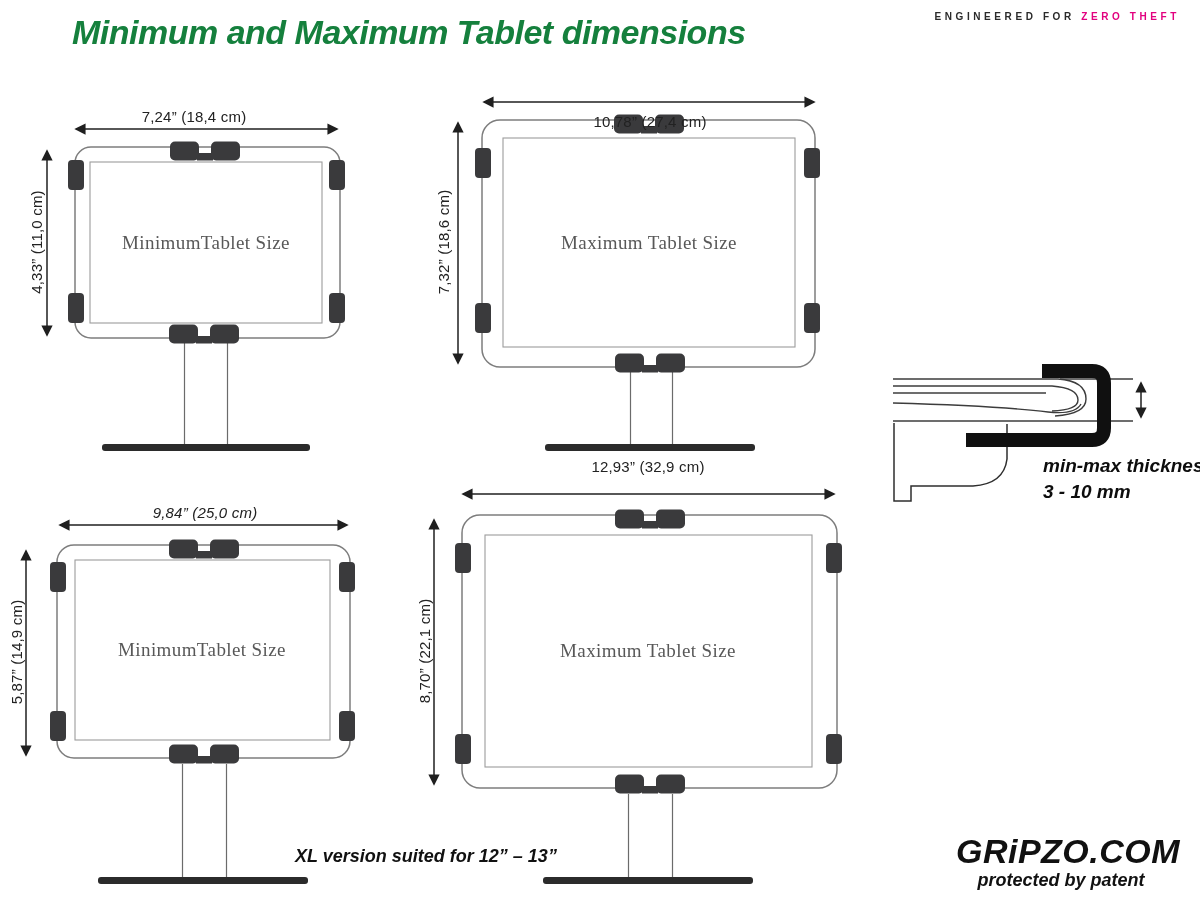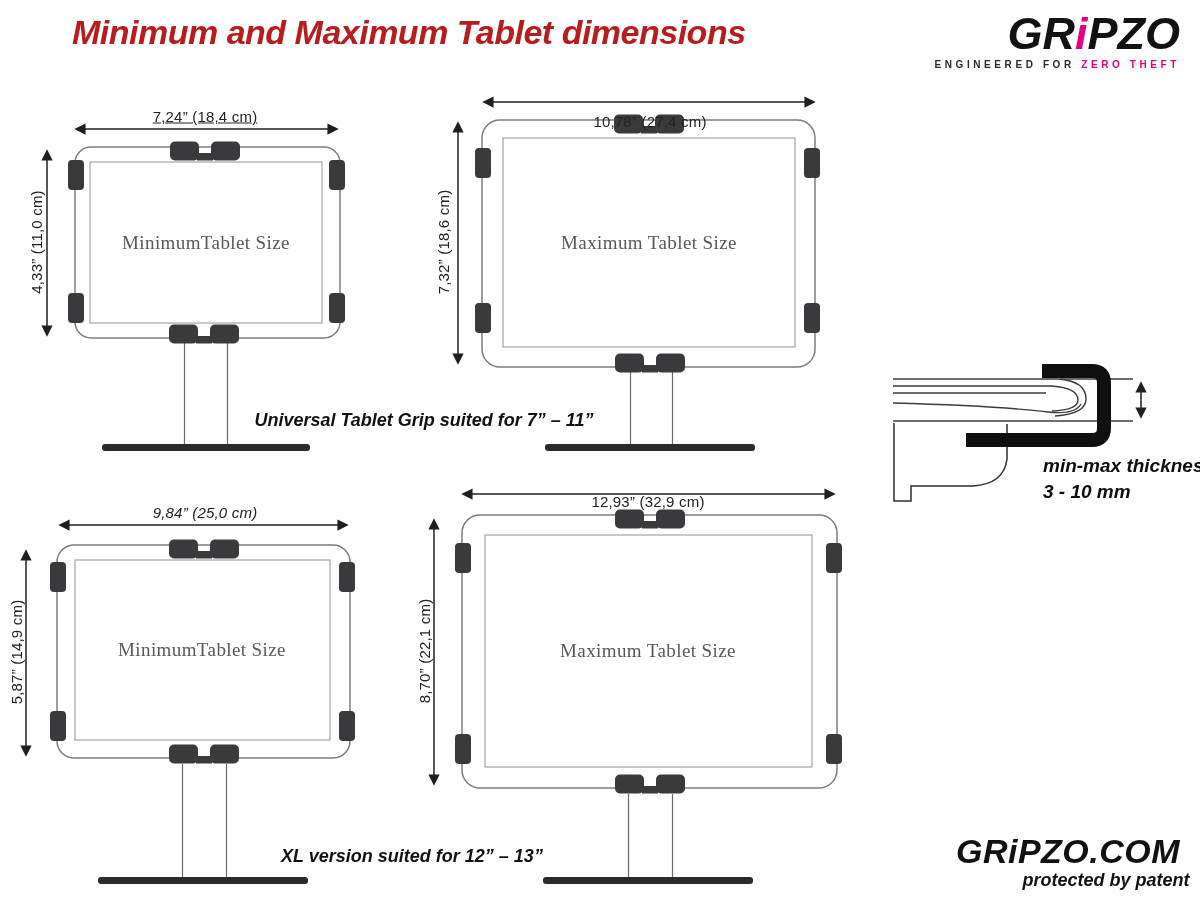--- a/index.html
+++ b/index.html
@@ -18,21 +18,21 @@
   .dim{stroke:#1f1f1f;stroke-width:1.5;}
   .thin{fill:none;stroke:#3c3c3c;stroke-width:1.4;}
   .thin2{fill:none;stroke:#2e2e2e;stroke-width:1.5;}
   .clamp{fill:none;stroke:#101010;stroke-width:14;stroke-linejoin:round;stroke-linecap:butt;}
 
   
   .abs{position:absolute;white-space:nowrap;}
   .ctr{transform:translate(-50%,-50%);}
   .rot{transform:translate(-50%,-50%) rotate(-90deg);}
   .page-title{
-    font-size:34px;font-weight:bold;font-style:italic;color:#b91c1c;letter-spacing:-.5px;
+    font-size:34px;font-weight:bold;font-style:italic;color:#15803d;letter-spacing:-.5px;
   }
   .dim-label{font-size:15px;color:#222;letter-spacing:.2px;}
   .tablet-label{font-size:19px;color:#585858;letter-spacing:.4px;font-family:Liberation Serif, serif;}
   .caption{font-size:18px;font-weight:bold;font-style:italic;color:#111;}
   .thickness-note{font-size:19px;font-weight:bold;font-style:italic;color:#0d0d0d;line-height:26px;}
   .logo-block{right:20px;top:10px;text-align:right;}
   .logo-word{font-size:45px;font-weight:bold;font-style:italic;color:#121212;letter-spacing:0;line-height:48px;}
   .logo-accent{color:var(--pink,#e2017f);}
   .logo-tagline{font-size:10px;font-weight:bold;color:#2a2a2a;letter-spacing:3.6px;margin-top:1px;}
   .logo-tagline .pink{color:var(--pink,#e2017f);}
@@ -160,44 +160,42 @@
 
       <path class="clamp" d="M1042,371 L1092,371 Q1104,371 1104,383 L1104,428 Q1104,440 1092,440 L966,440"></path>
 
       <line class="dim" x1="1141" y1="383" x2="1141" y2="417" marker-start="url(#ah)" marker-end="url(#ah)"></line>
     </g>
   </svg>
 
   <div class="abs page-title" style="left:72px;top:13px;">Minimum and Maximum Tablet dimensions</div>
 
   <div class="abs logo-block">
-    <div class="logo-word"><span>GR</span><span class="logo-accent">i</span><span>PZO</span></div>
     <div class="logo-tagline"><span>ENGINEERED FOR</span>&nbsp;<span class="pink">ZERO THEFT</span></div>
   </div>
 
-  <div class="abs ctr dim-label" style="left:205px;top:116px;text-decoration:underline;">7,24” (18,4 cm)</div>
+  <div class="abs ctr dim-label" style="left:194px;top:116px;">7,24” (18,4 cm)</div>
   <div class="abs rot dim-label" style="left:36px;top:242px;">4,33” (11,0 cm)</div>
   <div class="abs ctr tablet-label" style="left:206px;top:243px;">MinimumTablet Size</div>
 
   <div class="abs ctr dim-label" style="left:650px;top:89px;margin-top:32px;">10,78” (27,4 cm)</div>
   <div class="abs rot dim-label" style="left:443px;top:242px;">7,32” (18,6 cm)</div>
   <div class="abs ctr tablet-label" style="left:649px;top:243px;">Maximum Tablet Size</div>
 
   <div class="abs ctr dim-label" style="left:205px;top:512px;font-style:italic;">9,84” (25,0 cm)</div>
   <div class="abs rot dim-label" style="left:16px;top:652px;">5,87” (14,9 cm)</div>
   <div class="abs ctr tablet-label" style="left:202px;top:650px;">MinimumTablet Size</div>
 
-  <div class="abs ctr dim-label" style="left:648px;top:501px;">12,93” (32,9 cm)</div>
+  <div class="abs ctr dim-label" style="left:648px;top:466px;">12,93” (32,9 cm)</div>
   <div class="abs rot dim-label" style="left:424px;top:651px;">8,70” (22,1 cm)</div>
   <div class="abs ctr tablet-label" style="left:648px;top:651px;">Maximum Tablet Size</div>
 
-  <div class="abs ctr caption" style="left:424px;top:420px;">Universal Tablet Grip suited for 7” – 11”</div>
-  <div class="abs ctr caption" style="left:412px;top:856px;">XL version suited for 12” – 13”</div>
+  <div class="abs ctr caption" style="left:426px;top:856px;">XL version suited for 12” – 13”</div>
 
   <div class="abs thickness-note" style="left:1043px;top:453px;">
     <div>min-max thickness</div>
     <div>3 - 10 mm</div>
   </div>
 
   <div class="abs ctr footer-site" style="left:1068px;top:851px;text-align:center;">GRiPZO.COM</div>
-  <div class="abs ctr footer-note" style="left:1061px;top:880px;margin-left:45px;">protected by patent</div>
+  <div class="abs ctr footer-note" style="left:1061px;top:880px;">protected by patent</div>
 
 </div>
 
 </body></html>

